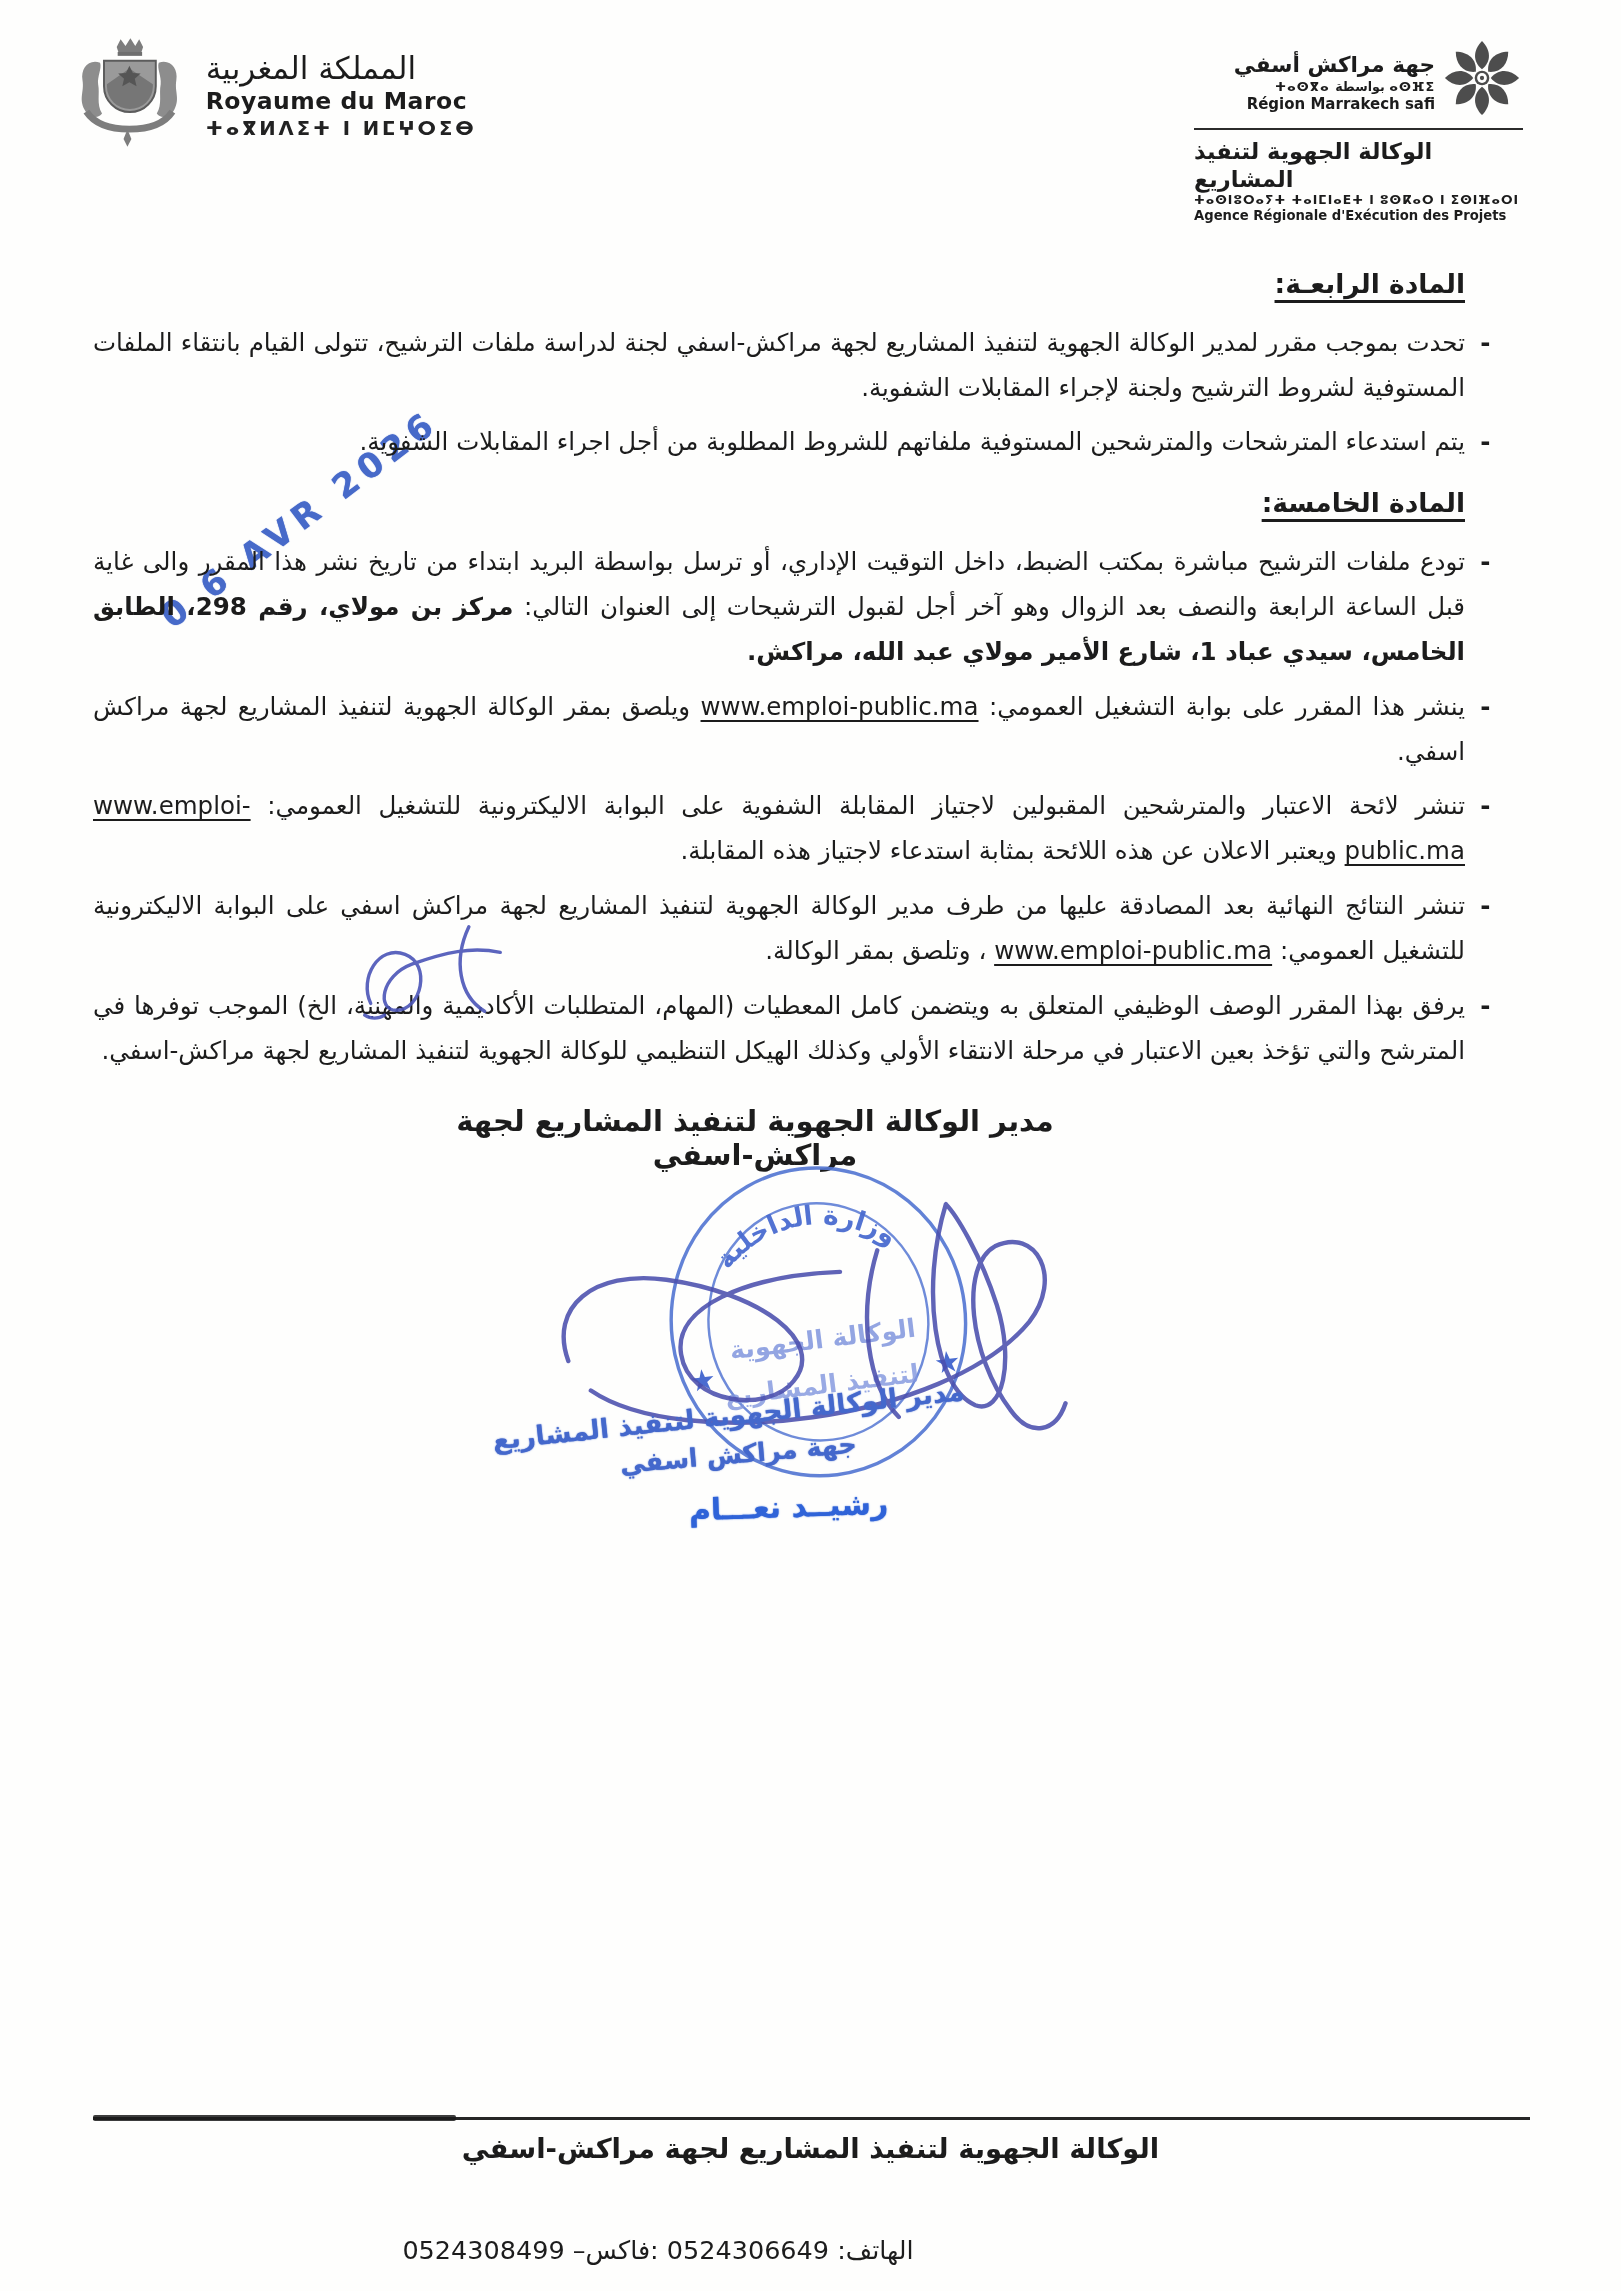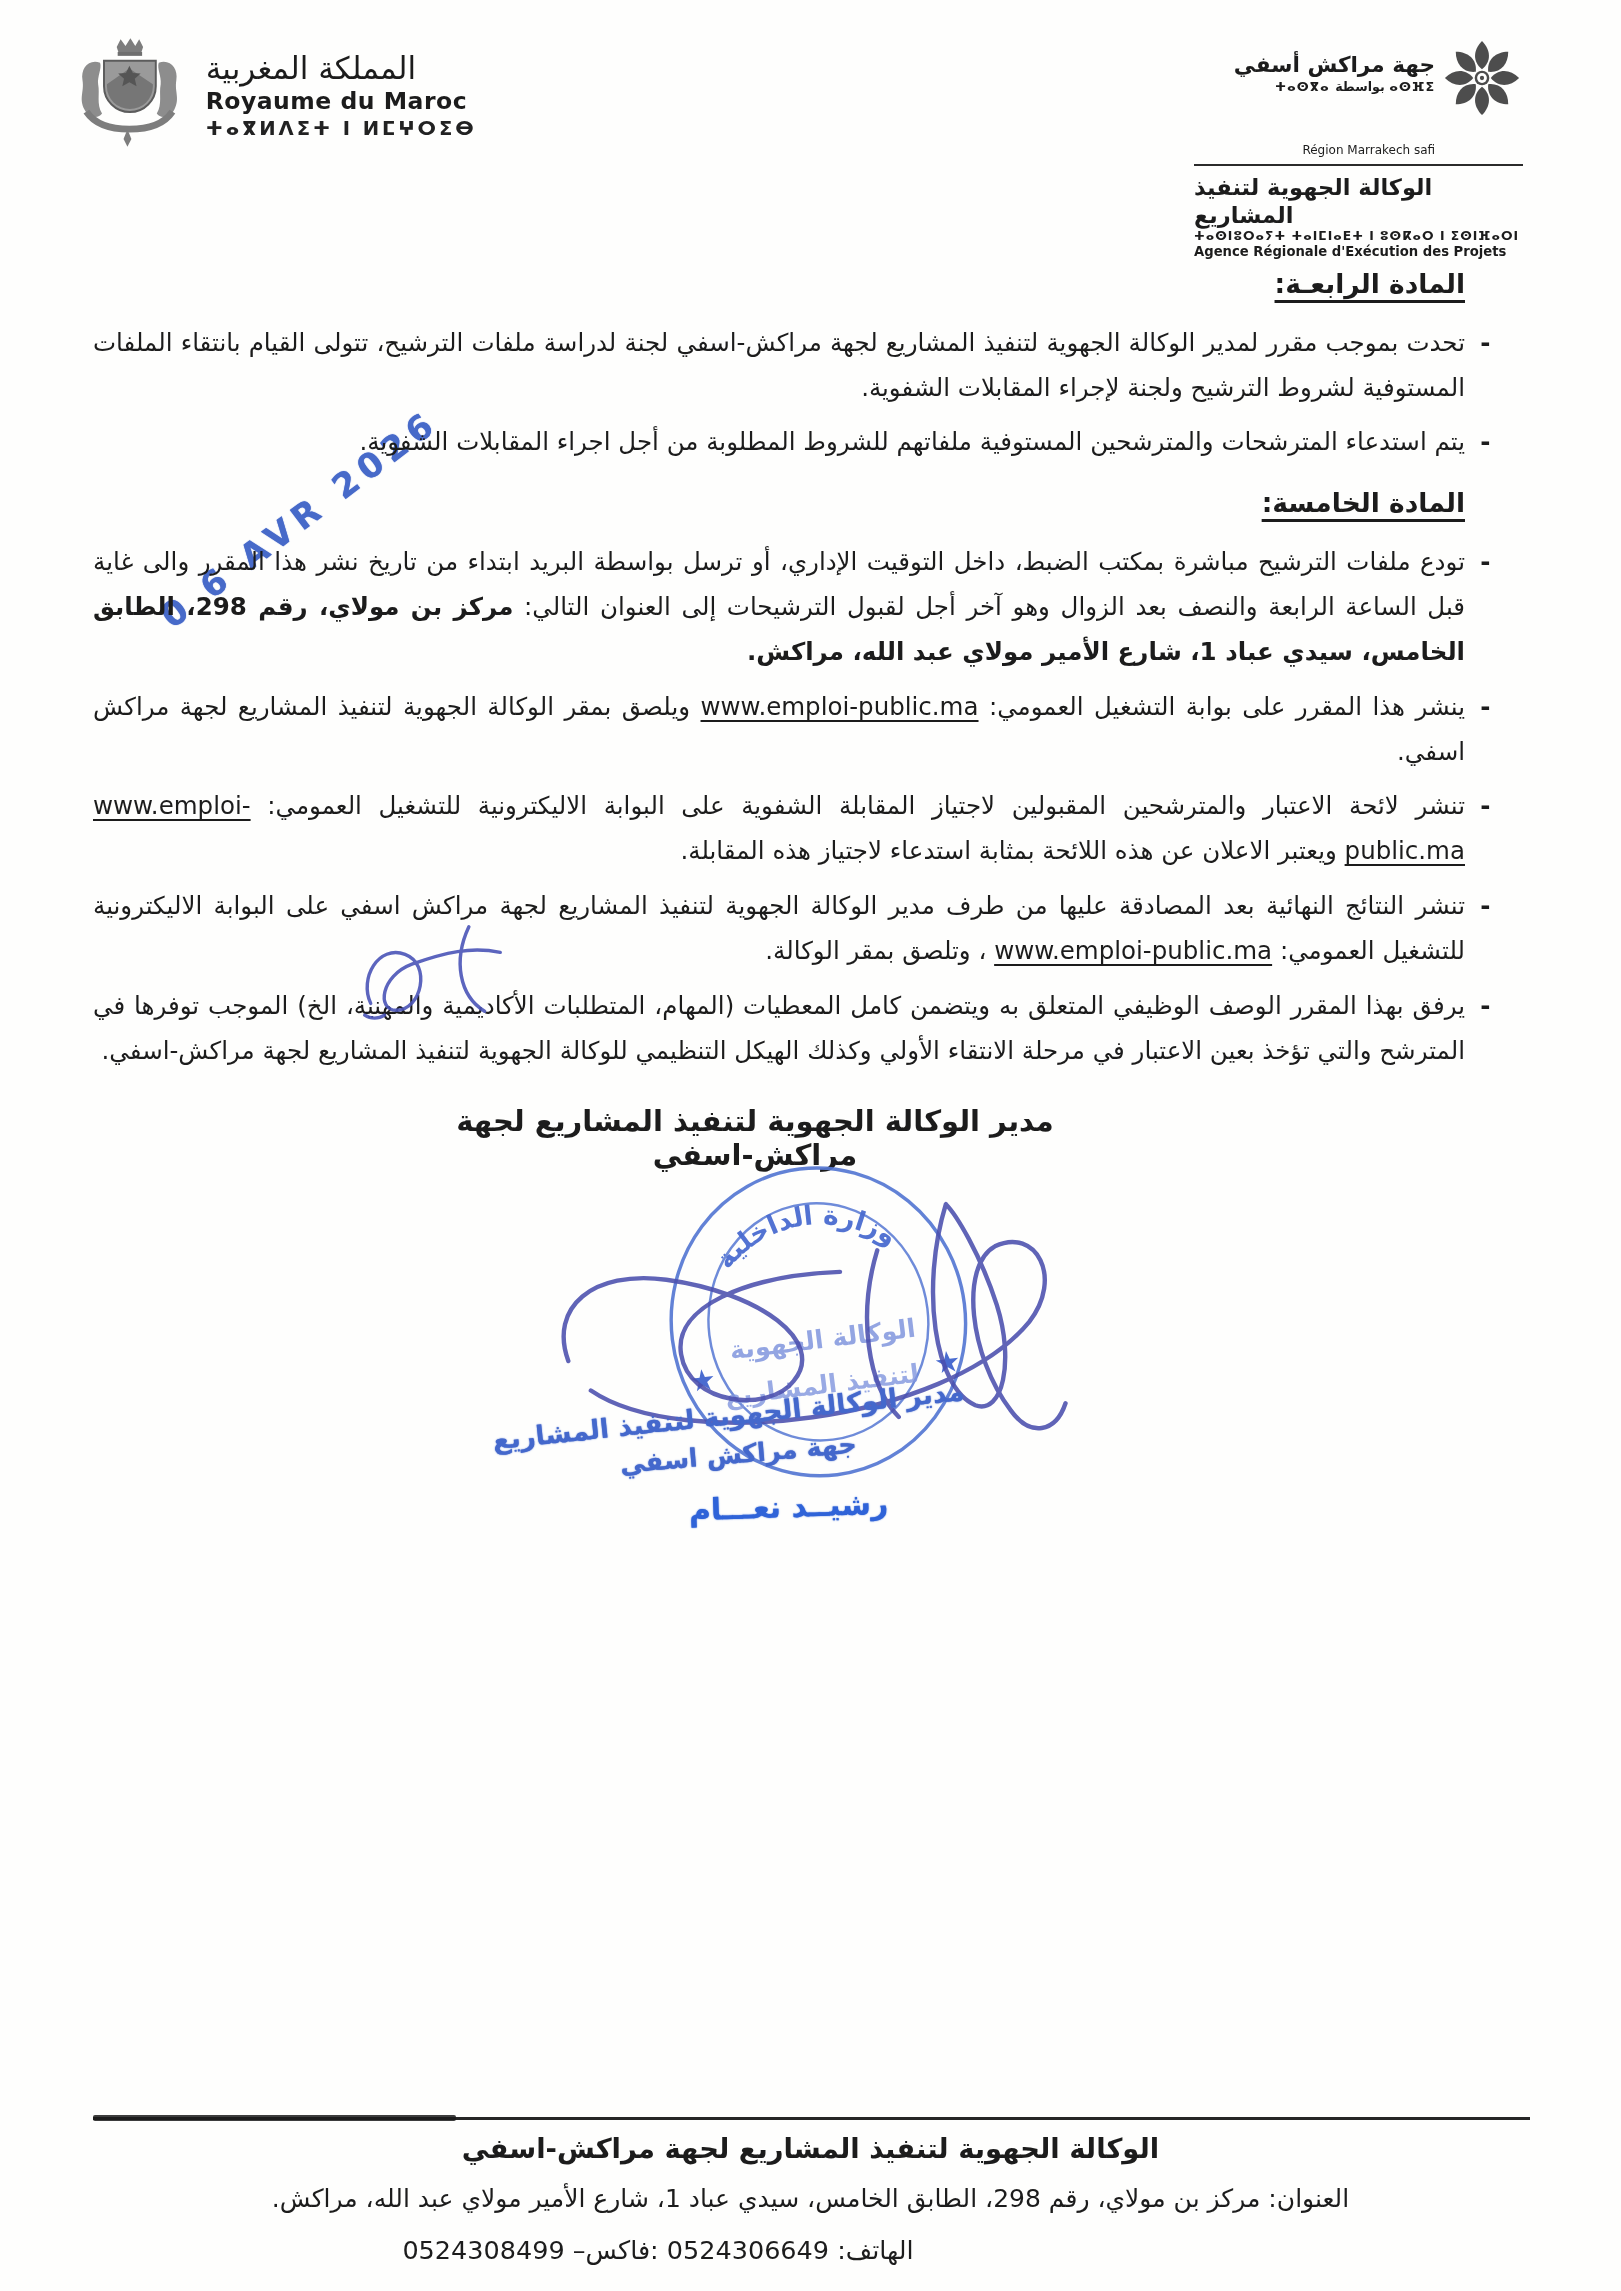--- a/index.html
+++ b/index.html
@@ -13,21 +13,21 @@
   .hl-text{display:flex;flex-direction:column;line-height:1.25;}
   .hl-ar{font-size:31px;font-weight:normal;}
   .hl-fr{font-size:23.5px;font-weight:bold;letter-spacing:0.5px;}
   .hl-tif{font-size:19.6px;font-weight:bold;letter-spacing:2.9px;color:#222;}
   
   .header-right{position:absolute;right:98px;top:37px;width:329px;}
   .hr-top{display:flex;align-items:flex-start;}
   .hr-top-text{flex:1;text-align:right;line-height:1.3;padding-top:13.7px;}
   .hr-region-ar{font-size:21.6px;font-weight:bold;}
   .hr-region-tif{font-size:12.7px;font-weight:bold;letter-spacing:1px;}
-  .hr-region-fr{font-size:12px;font-weight:normal;margin-top:48px;}
+  .hr-region-fr{font-size:15px;font-weight:bold;}
   .hr-rosette{flex:0 0 82px;margin-left:5.9px;}
   .hr-divider{border:none;border-top:2.5px solid #2b2b2b;margin:4.9px 0 6.9px;}
   .hr-bottom{text-align:left;line-height:1.25;}
   .hr-agency-ar{font-size:22.5px;font-weight:bold;}
   .hr-agency-tif{font-size:12.3px;font-weight:bold;letter-spacing:1px;}
   .hr-agency-fr{font-size:13.2px;font-weight:bold;}
   
   .date-stamp{
     position:absolute;left:165px;top:600px;transform:rotate(-37deg);transform-origin:left center;
     color:#3a5fc6;font-size:34px;font-weight:bold;letter-spacing:6.9px;white-space:nowrap;
@@ -219,17 +219,16 @@
       </g>
     </svg>
     <div class="stamp-hand1">مدير الوكالة الجهوية لتنفيذ المشاريع</div>
     <div class="stamp-hand2">جهة مراكش اسفي</div>
     <div class="stamp-name">رشيــد نعـــام</div>
   </div>
 
   <div class="footer-line"></div>
   <div class="footer-line-blotch"></div>
   <div class="footer-org">الوكالة الجهوية لتنفيذ المشاريع لجهة مراكش-اسفي</div>
-  <div class="footer-address">العنوان: مركز بن مولاي، رقم 298، الطابق الخامس، سيدي عباد 1، شارع الأمير مولاي عبد الله، مراكش.</div>
   <div class="footer-phone">الهاتف: 0524306649 :فاكس– 0524308499</div>
 
 </div>
 
 
 </body></html>

